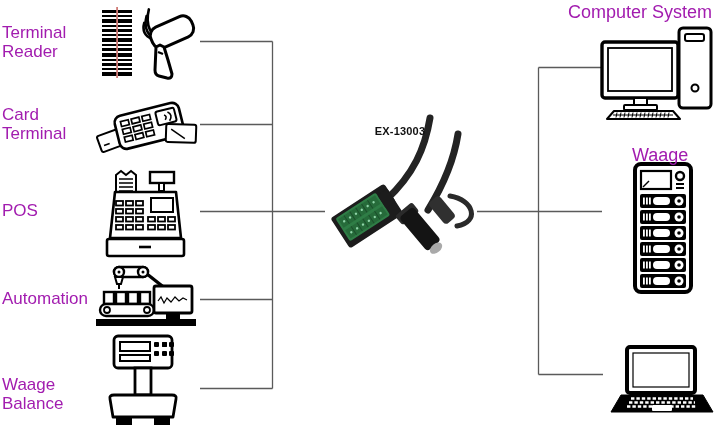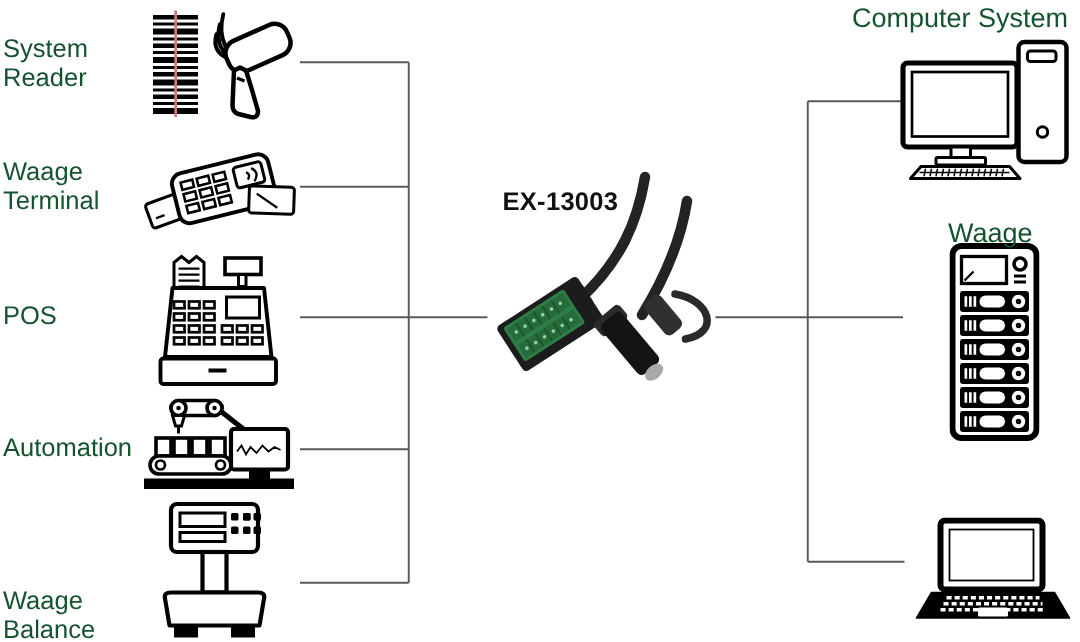--- a/index.html
+++ b/index.html
@@ -3,27 +3,27 @@
 <meta charset="utf-8">
 <style>
   html,body{margin:0;padding:0;background:#fff;}
   .canvas{
     position:relative;width:720px;height:428px;background:#fff;overflow:hidden;
     font-family:"Liberation Sans",sans-serif;color:#111;
   }
   .wires{position:absolute;left:0;top:0;z-index:1;}
   .icon{position:absolute;z-index:2;}
   .dev-label{
-    position:absolute;z-index:3;font-size:17px;line-height:18.5px;color:#14532d;
+    position:absolute;z-index:3;font-size:17px;line-height:18.5px;color:#a21caf;
   }
   .dev-label.left{left:2px;width:92px;text-align:left;}
   .dev-label.right{font-size:18px;line-height:20px;white-space:nowrap;}
   .model-label{
-    position:absolute;left:335px;top:125px;width:130px;
-    font-size:17px;font-weight:bold;z-index:3;letter-spacing:.2px;
+    position:absolute;left:335px;top:125px;width:130px;text-align:center;
+    font-size:11px;font-weight:bold;z-index:3;letter-spacing:.2px;
   }
 </style>
 </head>
 <body>
 
 <div class="canvas">
 
   <svg class="wires" width="720" height="428" viewBox="0 0 720 428">
     <g stroke="#5a5a5a" stroke-width="1.3" fill="none">
       <path d="M200,41.5 H272.5"></path>
@@ -32,25 +32,25 @@
       <path d="M200,299.5 H272.5"></path>
       <path d="M200,388.5 H272.5"></path>
       <path d="M272.5,41.5 V388.5"></path>
       <path d="M477,211.5 H602"></path>
       <path d="M538.5,67.5 H602"></path>
       <path d="M538.5,67.5 V374.5"></path>
       <path d="M538.5,374.5 H603"></path>
     </g>
   </svg>
 
-  <div class="dev-label left" style="top:24px">System Reader</div>
-  <div class="dev-label left" style="top:106px">Waage Terminal</div>
+  <div class="dev-label left" style="top:24px">Terminal Reader</div>
+  <div class="dev-label left" style="top:106px">Card Terminal</div>
   <div class="dev-label left" style="top:202px">POS</div>
   <div class="dev-label left" style="top:290px">Automation</div>
-  <div class="dev-label left" style="top:392px">Waage Balance</div>
+  <div class="dev-label left" style="top:376px">Waage Balance</div>
 
   <div class="dev-label right" style="left:568px;top:2px">Computer System</div>
   <div class="dev-label right" style="left:632px;top:145px">Waage</div>
 
   <div class="model-label">EX-13003</div>
 
   <svg class="icon" style="left:330px;top:112px" width="155" height="150" viewBox="0 0 155 150">
 
     <path d="M100,6 C95,36 84,62 56,88" stroke="#232323" stroke-width="7" fill="none" stroke-linecap="round"></path>
 

